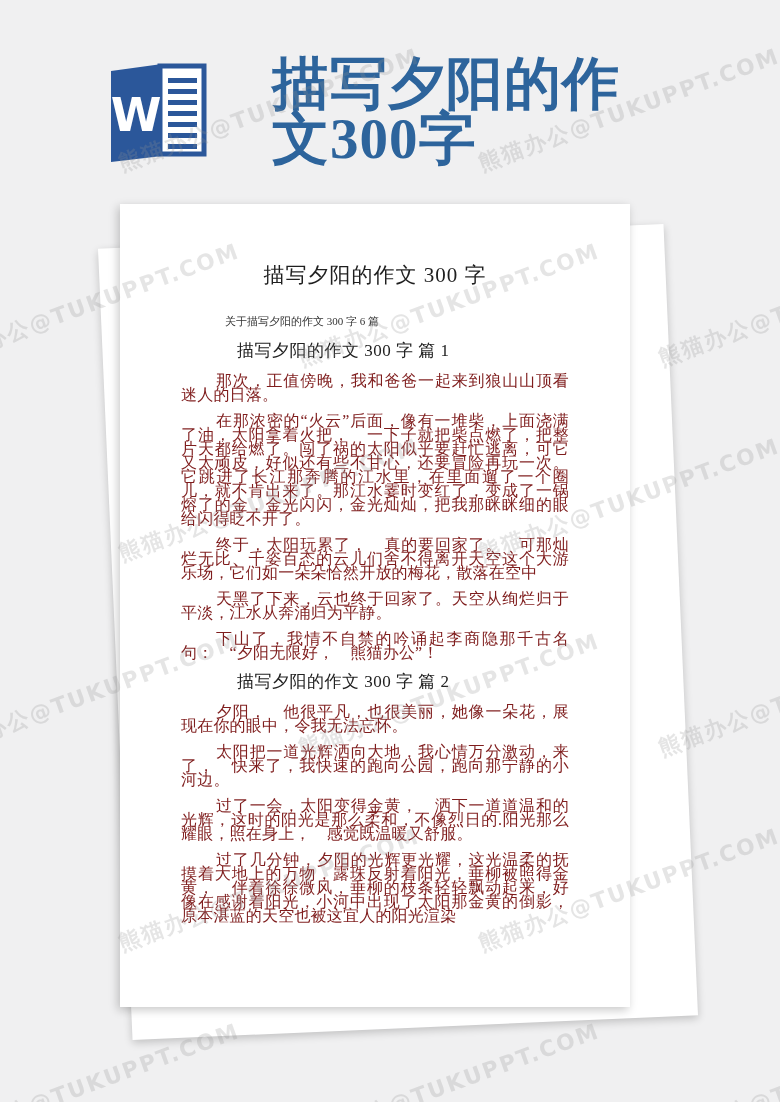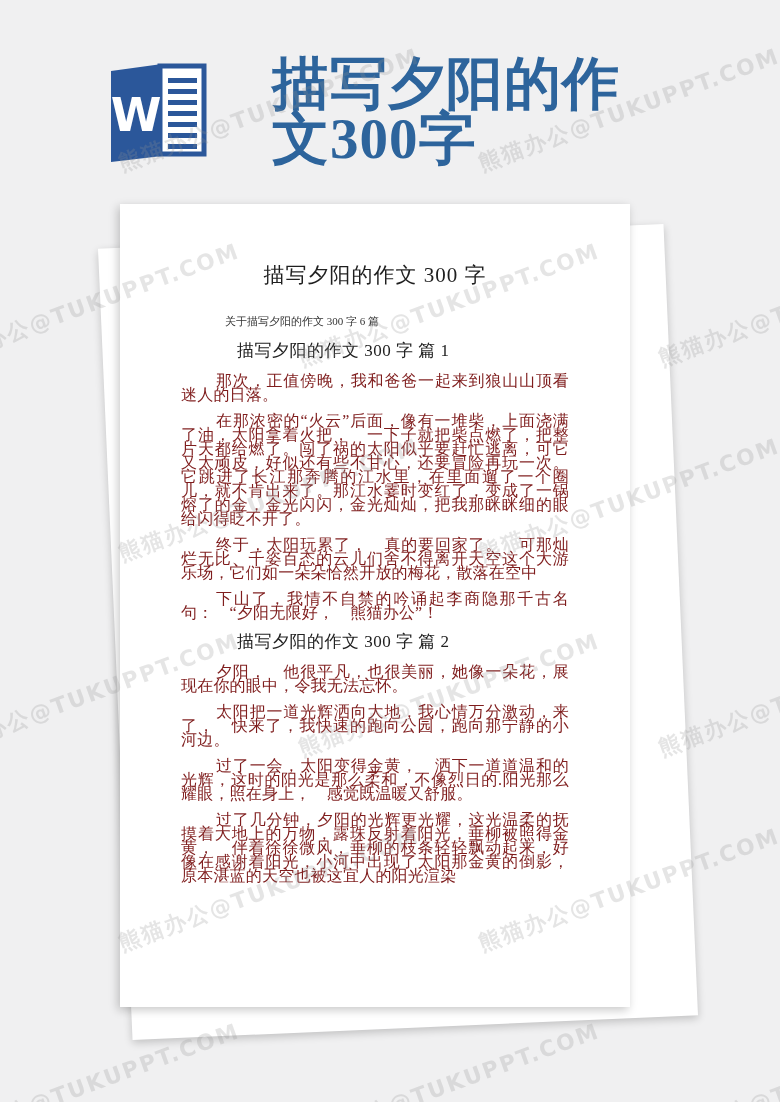--- a/index.html
+++ b/index.html
@@ -82,20 +82,21 @@
   <div class="page-back"></div>
 
   <div class="page-main">
     <div class="doc-title">描写夕阳的作文 300 字</div>
     <div class="doc-subtitle">关于描写夕阳的作文 300 字 6 篇</div>
     <div id="doc-body">
         <h2 class="doc-heading">描写夕阳的作文 300 字 篇 1</h2>
         <p class="doc-para">那次，正值傍晚，我和爸爸一起来到狼山山顶看迷人的日落。</p>
         <p class="doc-para">在那浓密的“火云”后面，像有一堆柴，上面浇满了油，太阳拿着火把，　一下子就把柴点燃了，把整片天都给燃了。闯了祸的太阳似乎要赶忙逃离，可它又太顽皮，好似还有些不甘心，还要冒险再玩一次。它跳进了长江那奔腾的江水里，在里面遛了一个圈儿，就不肯出来了。那江水霎时变红了，变成了一锅熔了的金，金光闪闪，金光灿灿，把我那眯眯细的眼给闪得眨不开了。</p>
         <p class="doc-para">终于，太阳玩累了，　真的要回家了。　可那灿烂无比、千姿百态的云儿们舍不得离开天空这个大游乐场，它们如一朵朵恰然开放的梅花，散落在空中</p>
+        <p class="doc-para">天黑了下来，云也终于回家了。天空从绚烂归于平淡，江水从奔涌归为平静。</p>
         <p class="doc-para">下山了，我情不自禁的吟诵起李商隐那千古名句：　“夕阳无限好，　熊猫办公”！</p>
         <h2 class="doc-heading">描写夕阳的作文 300 字 篇 2</h2>
         <p class="doc-para">夕阳，　他很平凡，也很美丽，她像一朵花，展现在你的眼中，令我无法忘怀。</p>
         <p class="doc-para">太阳把一道光辉洒向大地，我心情万分激动，来了，　快来了，我快速的跑向公园，跑向那宁静的小河边。</p>
         <p class="doc-para">过了一会，太阳变得金黄，　洒下一道道温和的光辉，这时的阳光是那么柔和，不像烈日的.阳光那么耀眼，照在身上，　感觉既温暖又舒服。</p>
         <p class="doc-para">过了几分钟，夕阳的光辉更光耀，这光温柔的抚摸着大地上的万物，露珠反射着阳光，垂柳被照得金黄，　伴着徐徐微风，垂柳的枝条轻轻飘动起来，好像在感谢着阳光，小河中出现了太阳那金黄的倒影，原本湛蓝的天空也被这宜人的阳光渲染</p>
       </div>
   </div>
 
   <div class="watermark-layer" id="watermarks">

